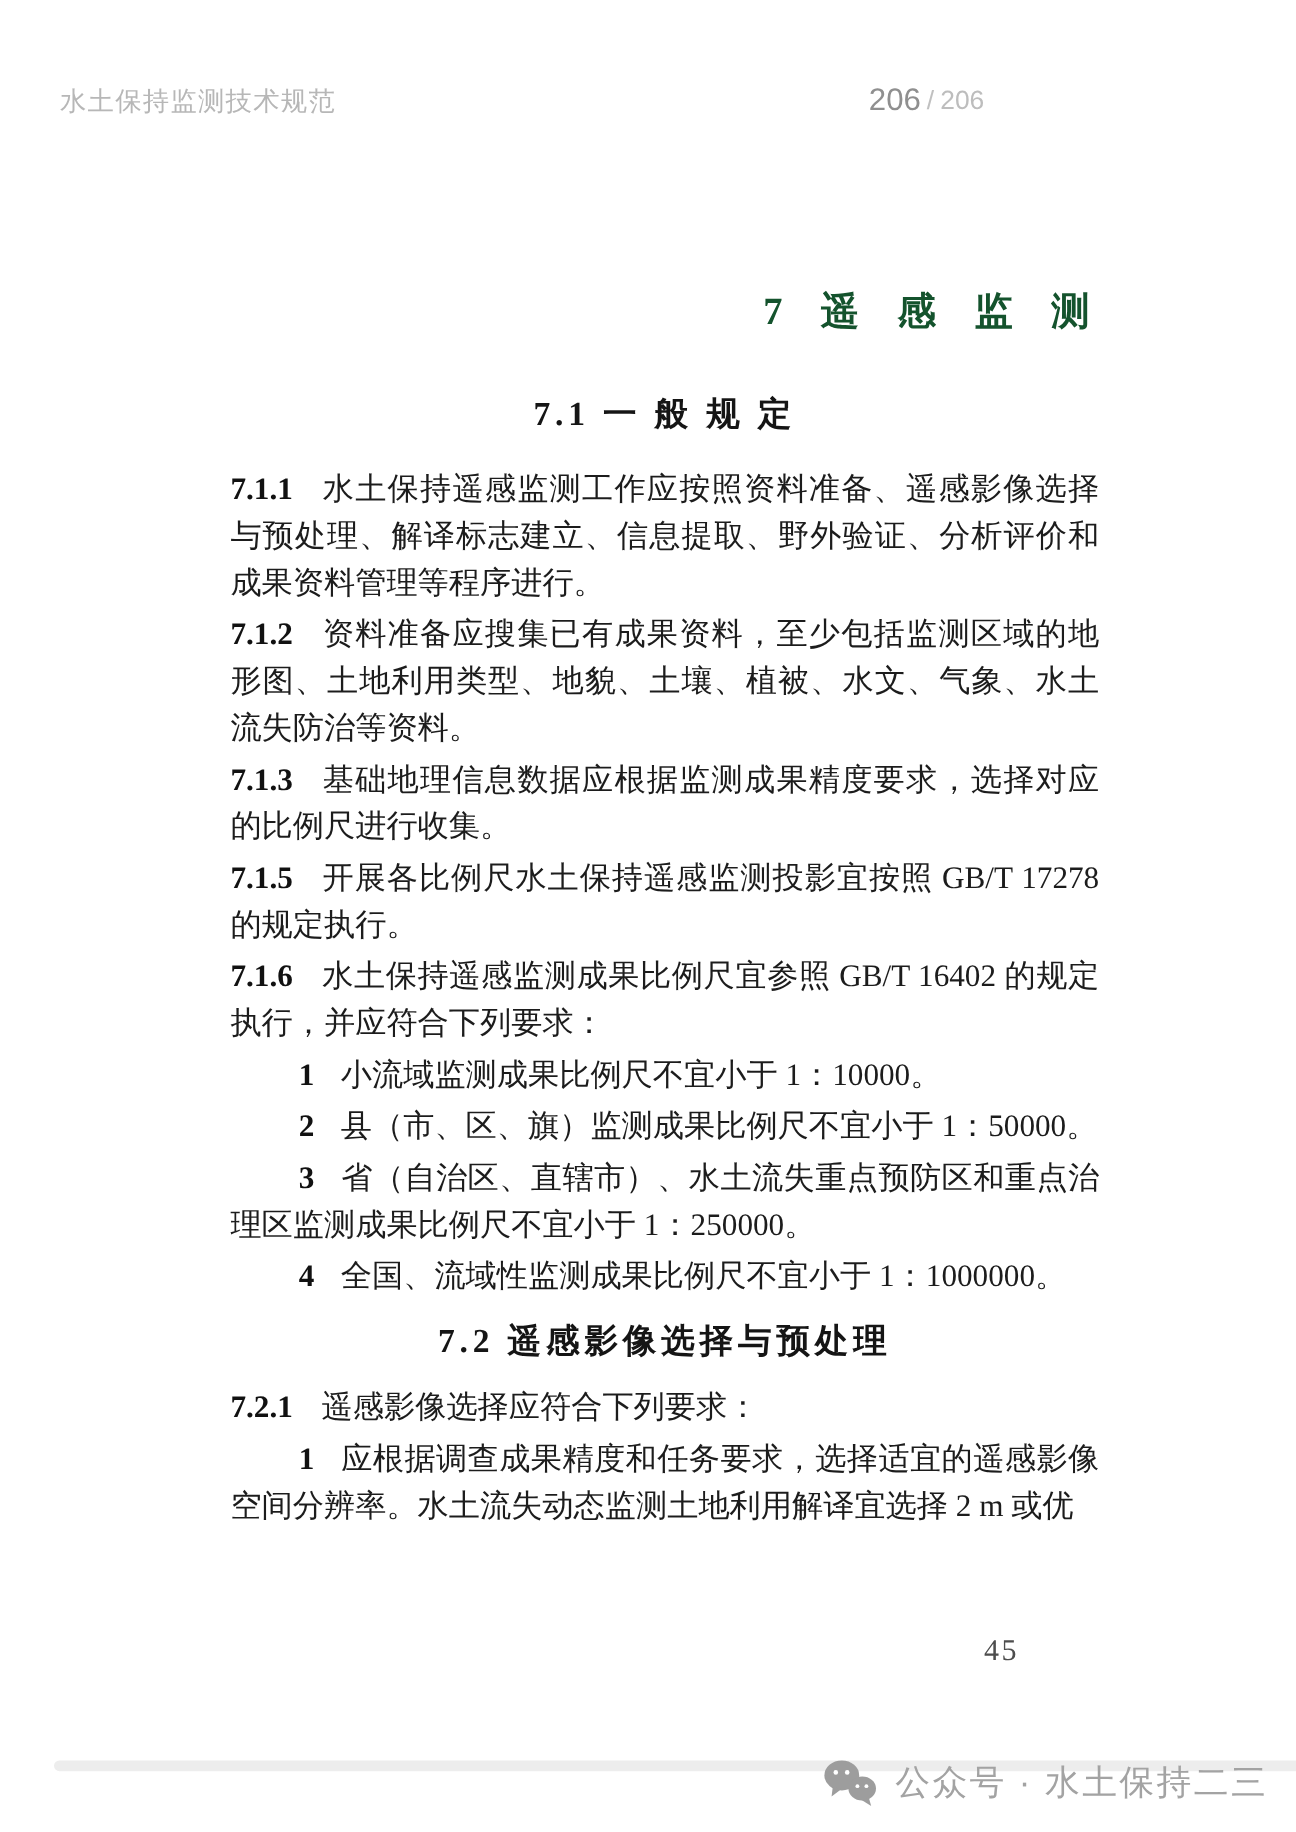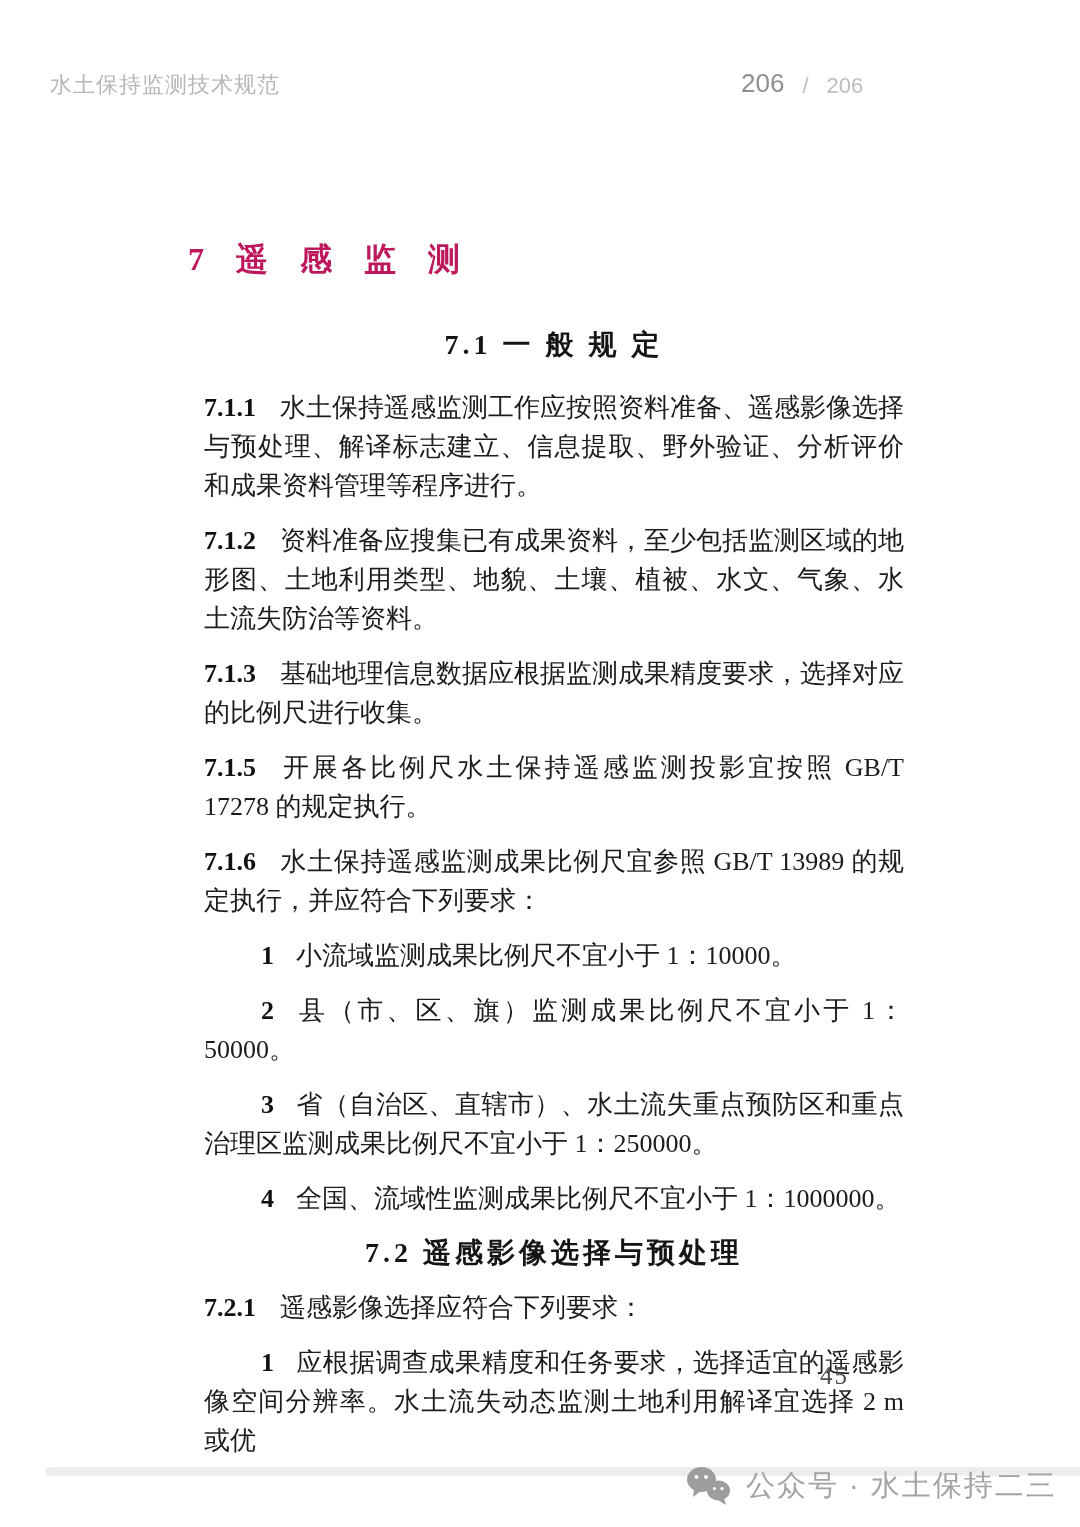--- a/index.html
+++ b/index.html
@@ -15,44 +15,44 @@
   .viewer-header {
     position: absolute; left: 0; top: 0; width: 1068px; height: 110px;
     font-family: "Liberation Sans", "DejaVu Sans", sans-serif;
   }
   .doc-title {
     position: absolute; left: 50px; top: 70px;
     font-size: 22px; color: #b7b7b7; letter-spacing: 1px;
   }
   .pager {
     position: absolute; left: 724px; top: 68px;
-    display: flex; align-items: flex-end; gap: 18px; margin-left: 17px;
+    display: flex; align-items: center; gap: 5px;
   }
   .pager .cur { font-size: 26px; color: #8f8f8f; }
   .pager .sep { font-size: 22px; color: #c0c0c0; }
   .pager .tot { font-size: 22px; color: #bdbdbd; }
 
   
   .page-body {
     position: absolute; left: 188px; top: 238px; width: 732px;
     color: #1c1c1c;
   }
   .chapter {
     margin: 0 0 44px 0;
-    font-size: 32px; font-weight: bold; color: #be185d;
-    text-align: left; letter-spacing: 12px;
+    font-size: 32px; font-weight: bold; color: #14532d;
+    text-align: right; letter-spacing: 12px;
   }
   .sec {
     margin: 0 0 24px 0;
     font-size: 28px; font-weight: bold; color: #151515;
     text-align: center; letter-spacing: 4px;
   }
   .sec.sec72 { margin: 16px 0 16px 0; }
   p.clause, p.item {
-    margin: 16px; font-size: 26px; line-height: 39px;
+    margin: 4px; font-size: 26px; line-height: 39px;
     text-align: justify;
   }
   p.clause b, p.item b { font-weight: bold; color: #111; }
   p.clause b { margin-right: 24px; }
   p.item { text-indent: 57px; }
   p.item b { margin-right: 22px; }
 
   .page-number {
     position: absolute; left: 820px; top: 1362px;
     font-size: 25px; color: #4d4d4d; letter-spacing: 2px;
@@ -93,21 +93,21 @@
 
   <p class="clause"><b>7.1.1</b><span>水土保持遥感监测工作应按照资料准备、遥感影像选择与预处理、解译标志建立、信息提取、野外验证、分析评价和成果资料管理等程序进行。</span></p>
 
   <p class="clause"><b>7.1.2</b><span>资料准备应搜集已有成果资料，至少包括监测区域的地形图、土地利用类型、地貌、土壤、植被、水文、气象、水土流失防治等资料。</span></p>
 
   <p class="clause"><b>7.1.3</b><span>基础地理信息数据应根据监测成果精度要求，选择对应的比例尺进行收集。</span></p>
 
 
   <p class="clause"><b>7.1.5</b><span>开展各比例尺水土保持遥感监测投影宜按照 GB/T 17278 的规定执行。</span></p>
 
-  <p class="clause"><b>7.1.6</b><span>水土保持遥感监测成果比例尺宜参照 GB/T 13989 的规定执行，并应符合下列要求：</span></p>
+  <p class="clause"><b>7.1.6</b><span>水土保持遥感监测成果比例尺宜参照 GB/T 16402 的规定执行，并应符合下列要求：</span></p>
 
   <p class="item"><b>1</b><span>小流域监测成果比例尺不宜小于 1：10000。</span></p>
 
   <p class="item"><b>2</b><span>县（市、区、旗）监测成果比例尺不宜小于 1：50000。</span></p>
 
   <p class="item"><b>3</b><span>省（自治区、直辖市）、水土流失重点预防区和重点治理区监测成果比例尺不宜小于 1：250000。</span></p>
 
   <p class="item"><b>4</b><span>全国、流域性监测成果比例尺不宜小于 1：1000000。</span></p>
 
   <h2 class="sec sec72">7.2 遥感影像选择与预处理</h2>

